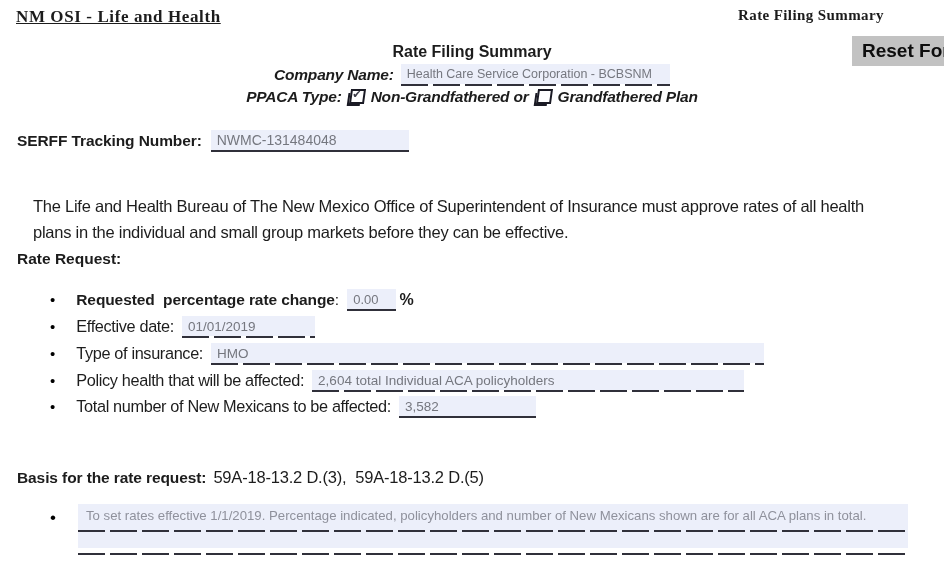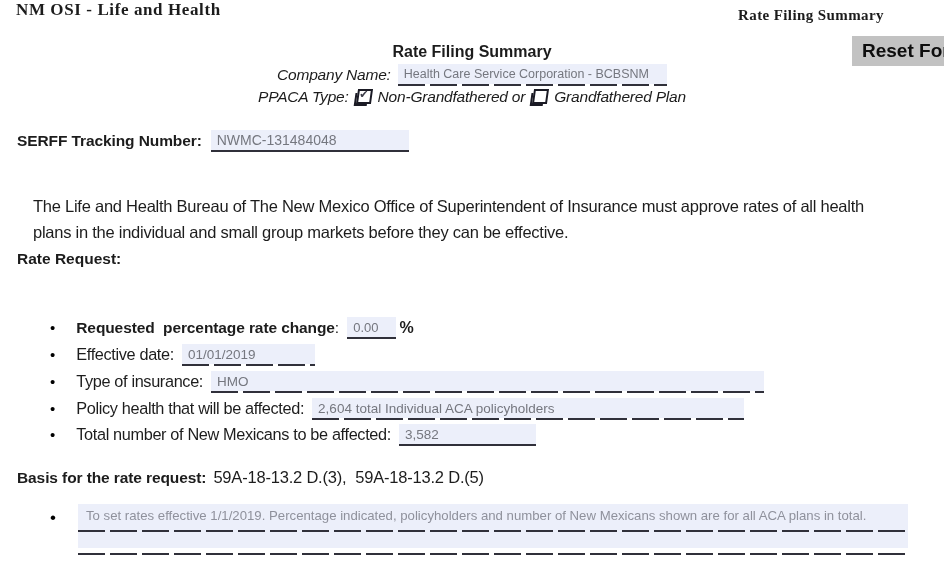--- a/index.html
+++ b/index.html
@@ -3,36 +3,36 @@
 <meta charset="utf-8">
 <style>
   html,body { margin:0; padding:0; background:#ffffff; }
   #page {
     position:relative; width:944px; height:573px; background:#ffffff;
     overflow:hidden; font-family:"Liberation Sans", sans-serif; color:#1c1c1c;
   }
   #page > div, #page > p, #page > button, #page > span { position:absolute; }
 
   
-  .hdr-left  { left:16px; top:0;  font:700 17px "Liberation Serif", serif; letter-spacing:.6px; }
+  .hdr-left  { left:16px; top:7px;  font:700 17px "Liberation Serif", serif; letter-spacing:.6px;text-decoration:underline; }
   .hdr-right { left:738px; top:7px; font:700 15px "Liberation Serif", serif; letter-spacing:.4px; }
 
   .reset-btn {
     position:absolute; left:852px; top:36px; width:112px; height:30px;
     background:#c2c2c2; border:none; border-radius:0;
     font:700 19px "Liberation Sans", sans-serif; color:#0d0d0d;
     text-align:left; padding:0 0 0 10px; white-space:nowrap; overflow:hidden; cursor:pointer;
   }
 
   .title { left:0; top:43px; width:100%; text-align:center; font-weight:700; font-size:16px; }
 
   .center-line { left:0; width:100%; display:flex; justify-content:center; align-items:flex-end; }
   .company-line { top:64px; }
   .ppaca-line { top:88px; align-items:center; }
-  .lbl-bi { font-style:italic; font-weight:400; font-size:15.5px; letter-spacing:-0.2px; }
+  .lbl-bi { font-style:italic; font-weight:700; font-size:15.5px; letter-spacing:-0.2px; }
 
   
   .field {
     display:inline-block; position:relative; background:#eceffa; color:#75777f;
     font-size:13.5px; line-height:17px; padding:2px 18px 1px 6px; vertical-align:baseline;
     white-space:nowrap; box-sizing:border-box;
   }
   .field::after {
     content:""; position:absolute; left:0; right:0; bottom:-2px; height:2px;
   }
@@ -59,21 +59,21 @@
            line-height:26px; letter-spacing:-0.25px; color:#1d1d1d; }
 
   .rr-head { left:17px; top:250px; font-weight:700; font-size:15.5px; }
 
   .row { left:50px; display:flex; align-items:flex-end; }
   .row .bullet, .note-bullet { font-size:15px; color:#000; }
   .row .bullet { margin-right:21px; line-height:18px; }
   .row .lbl   { font-size:16.3px; letter-spacing:-0.35px; color:#1d1d1d; line-height:19px; }
   .row .lbl-b2{ font-weight:700; font-size:15.5px; letter-spacing:-0.1px; line-height:19px; white-space:pre-wrap; }
   .row .sep   { font-size:15.5px; line-height:19px; }
-  .row .field { margin-left:8px;margin-top:28px; }
+  .row .field { margin-left:8px; }
   .f-pct   { min-width:36px;  margin-left:5px; font-size:13px; }
   .pct-sign{ font-weight:700; font-size:16px; margin-left:3px; line-height:19px; }
   .f-date  { min-width:133px; }
   .f-ins   { min-width:553px; }
   .f-pol   { min-width:432px; }
   .f-tot   { min-width:137px; }
 
   .basis-line { left:17px; top:468px; display:flex; align-items:flex-end; }
   .basis-val  { font-size:16.5px; letter-spacing:-0.2px; margin-left:7px; white-space:pre-wrap; color:#1d1d1d; }
 

